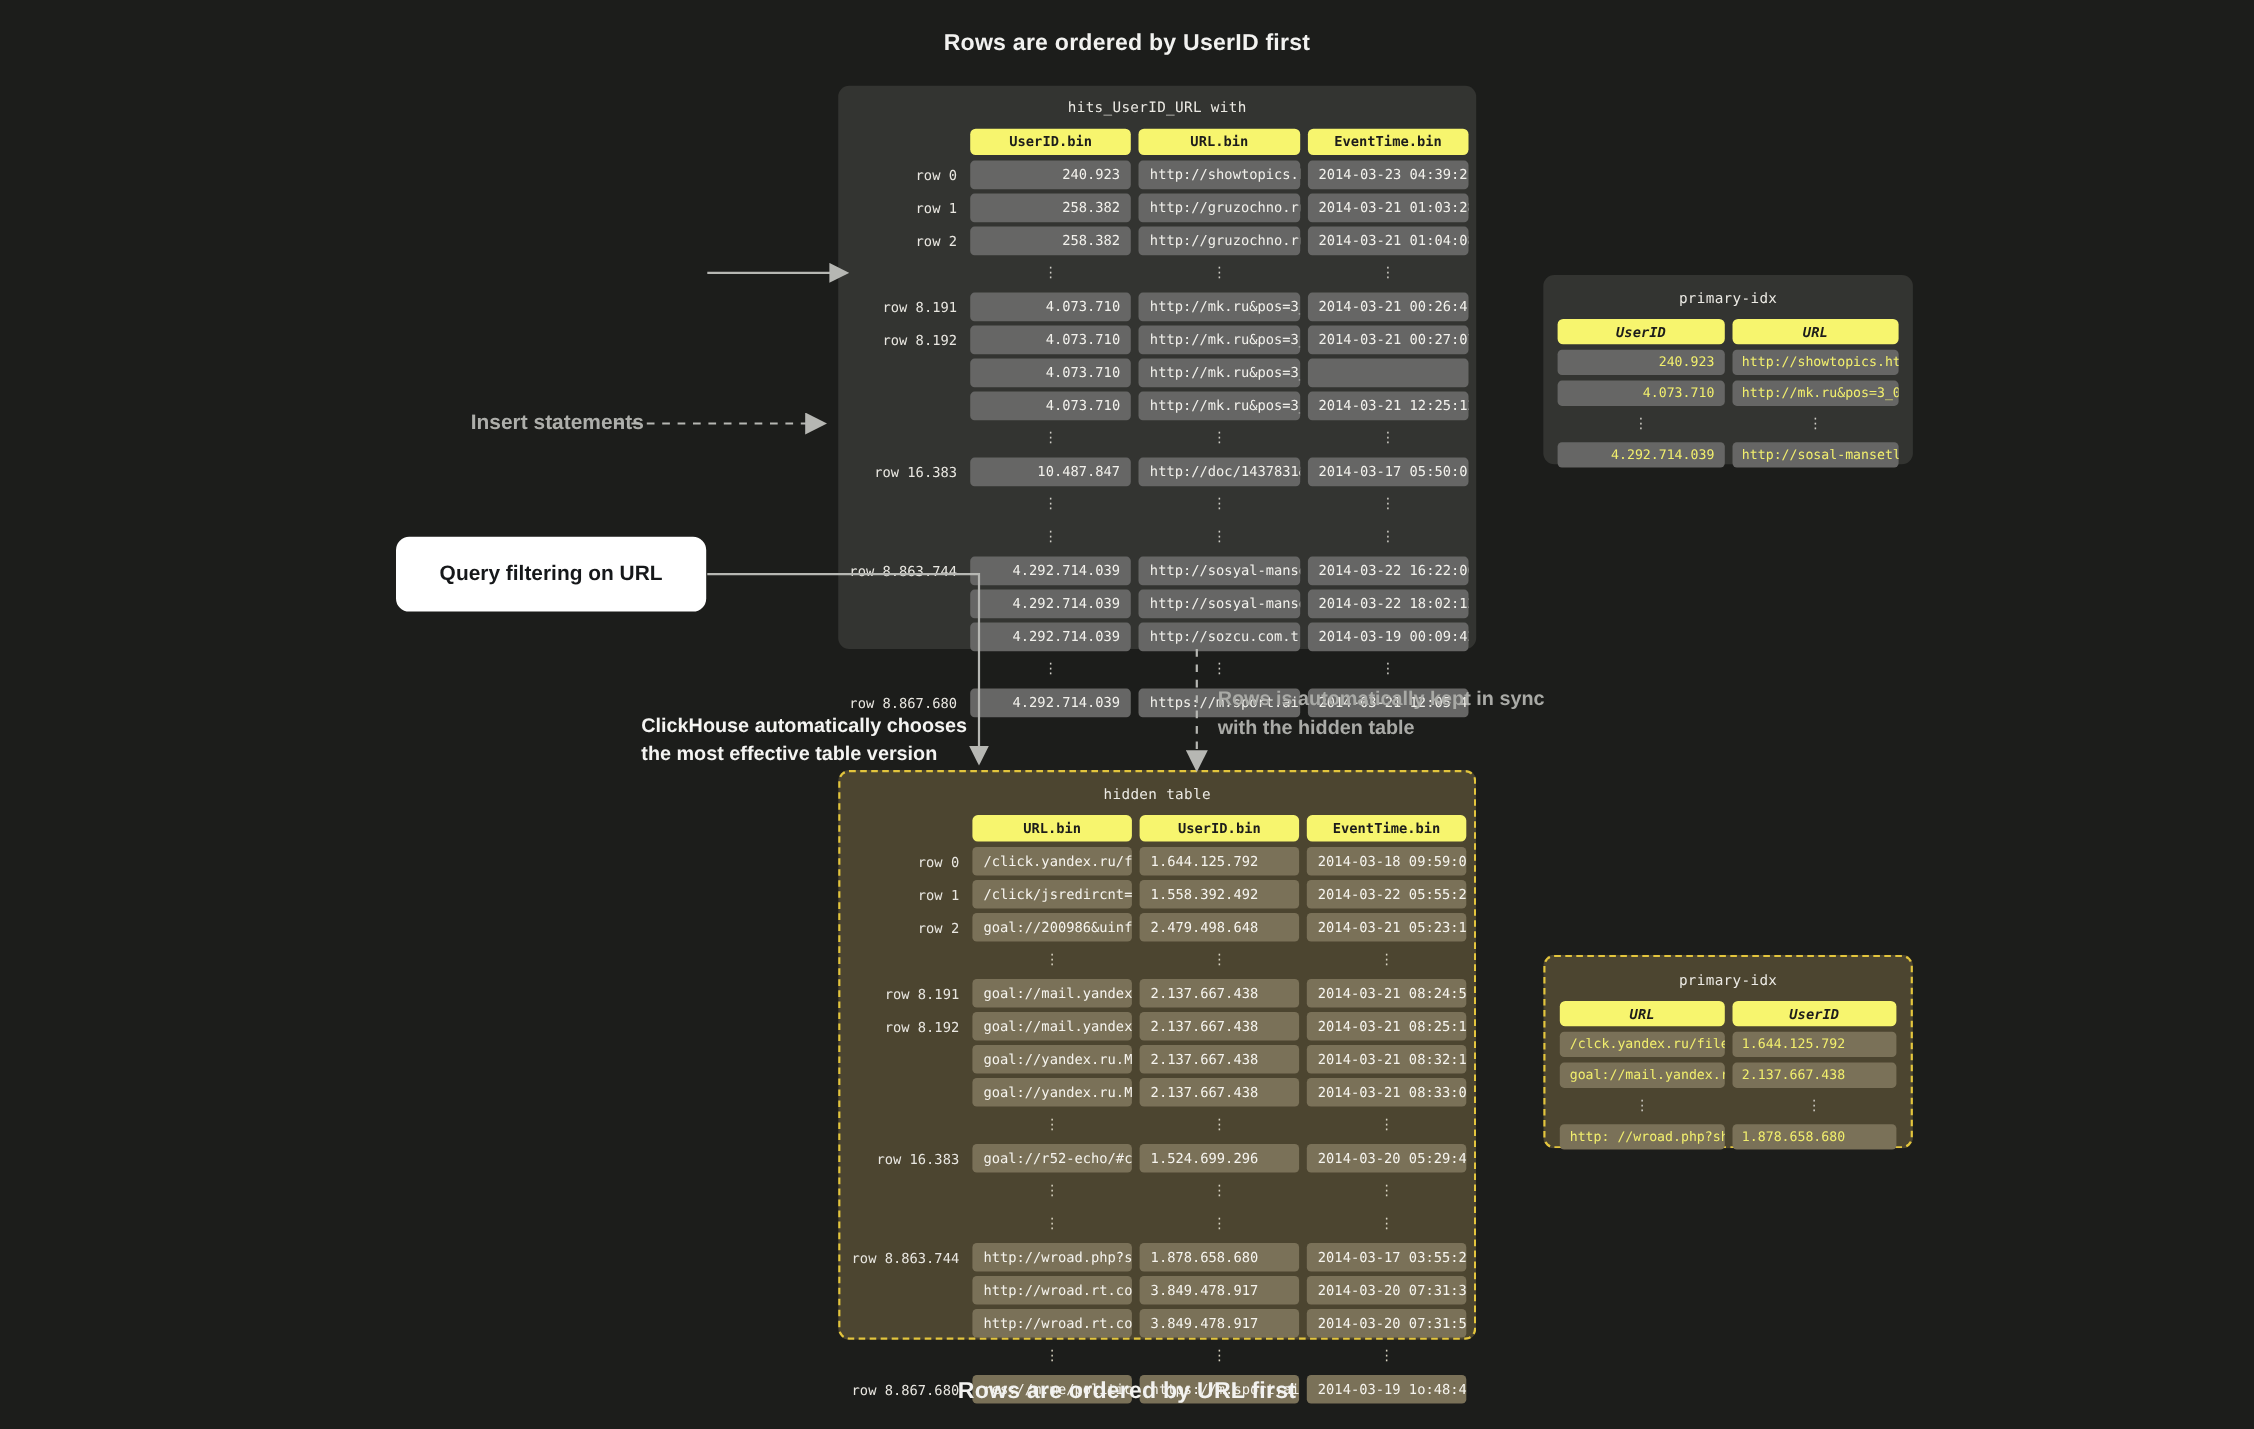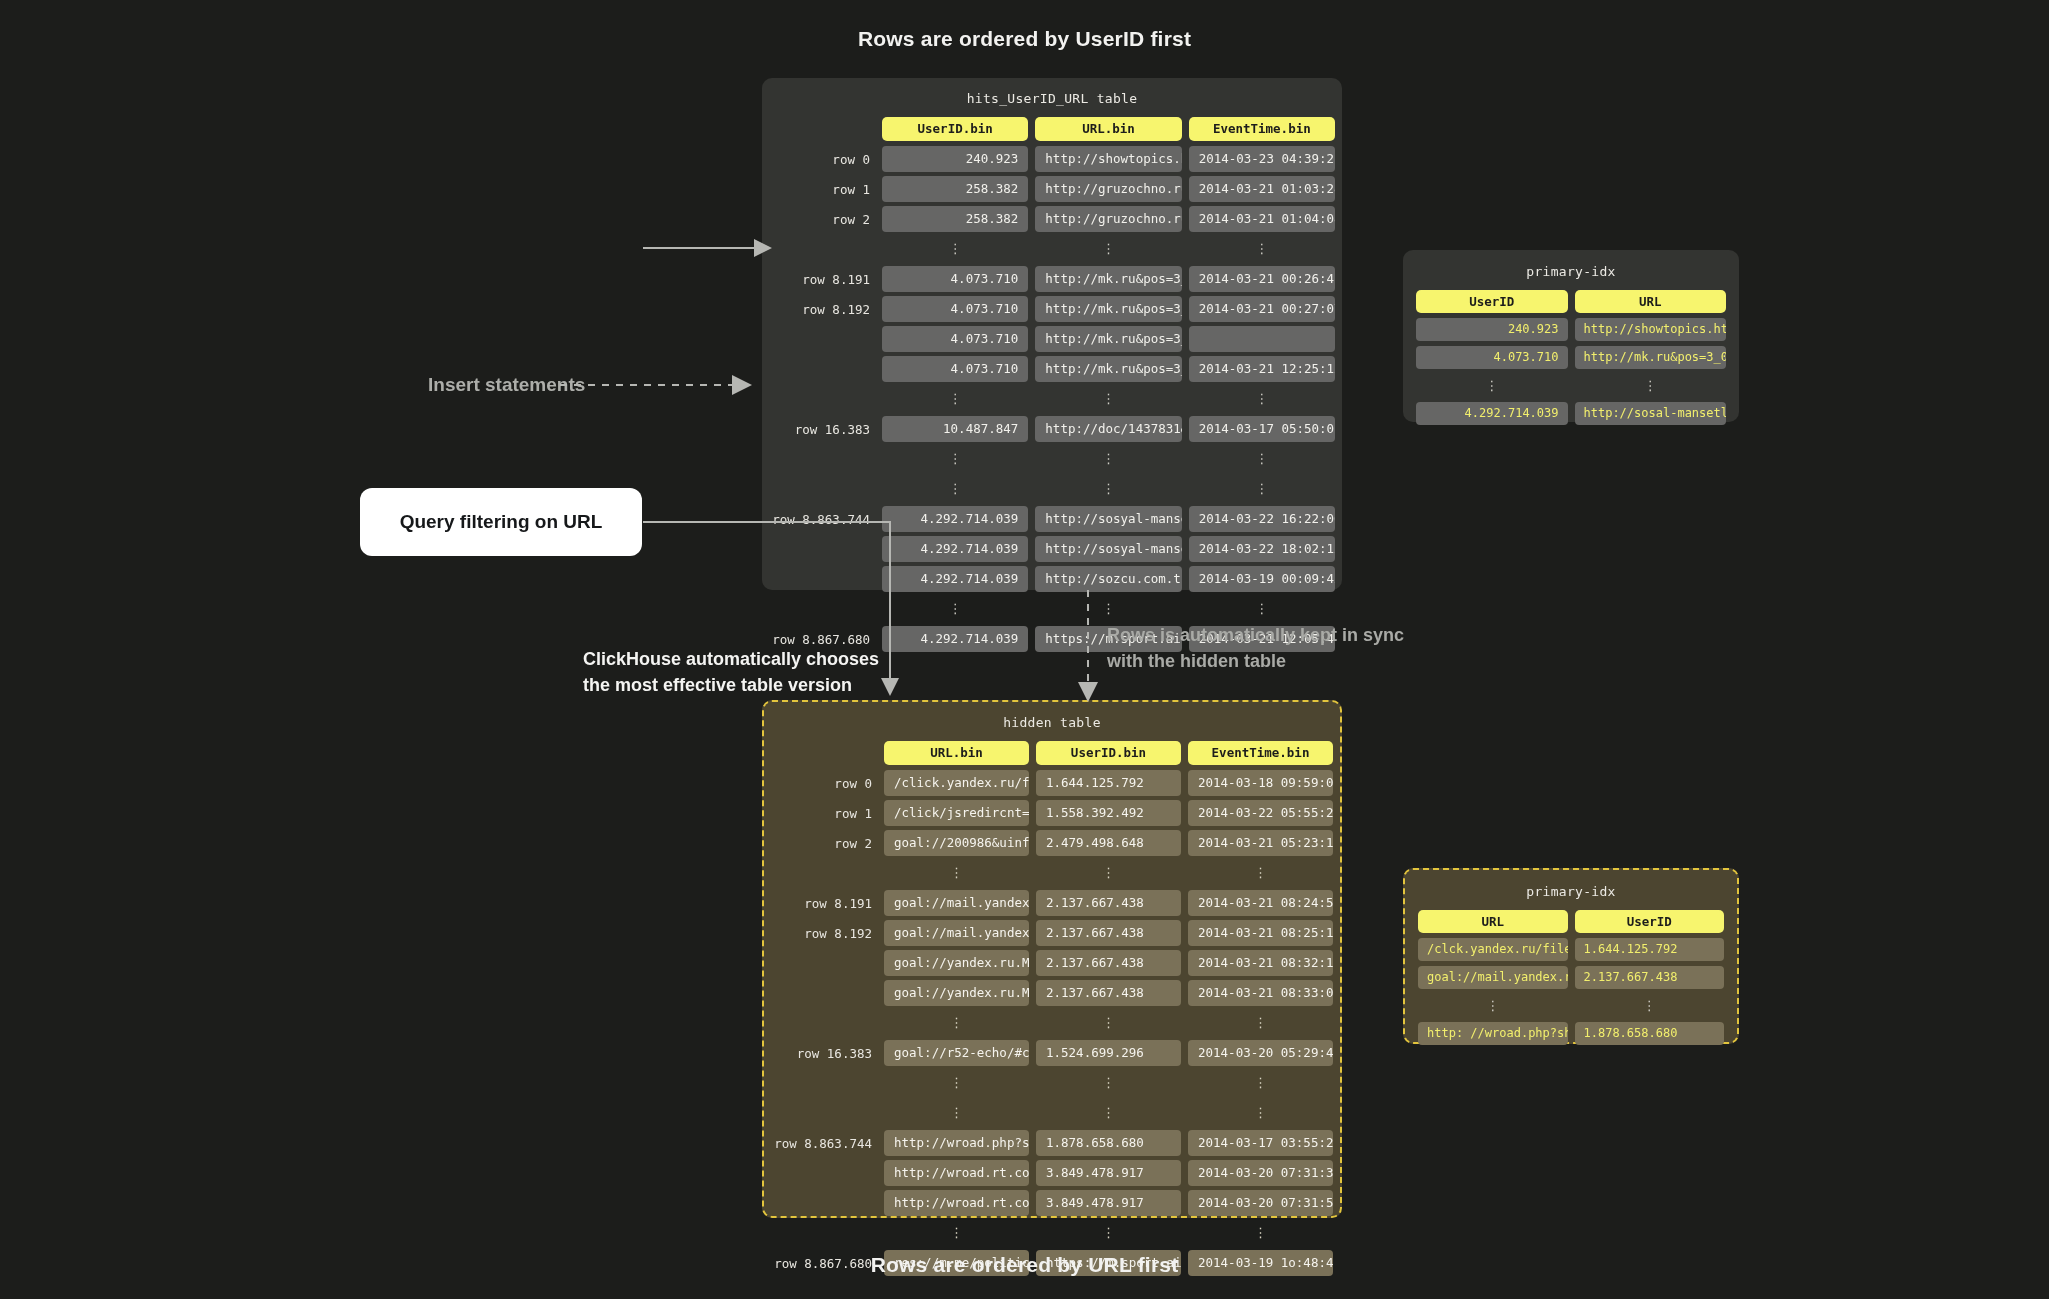--- a/index.html
+++ b/index.html
@@ -104,21 +104,21 @@
     color: #f2ef6d;
   }
   .idx-top .icell { background: #666665; }
   .idx-bot .icell { background: #7a7158; }
   .idx .ihead {
     height: 23px; line-height: 23px;
     border-radius: 5px; margin-right: 7px;
     background: #f7f56e; color: #1d1d1b;
     text-align: center;
     font-family: "DejaVu Sans Mono", monospace;
-    font-size: 12.5px; font-weight: bold;
+    font-size: 12.5px; font-weight: bold; font-style: italic;
   }
 
   
   .callout {
     position: absolute;
     background: #ffffff;
     color: #16181a;
     border-radius: 12px;
     display: flex; align-items: center; justify-content: center;
     font-size: 19px; font-weight: bold;
@@ -143,21 +143,21 @@
   svg.conn { position: absolute; left: 0; top: 0; width: 2049px; height: 1299px; pointer-events: none; }
 </style>
 </head>
 <body>
 
 <div id="stage">
 
   <div class="caption" style="left:0;right:0;top:27px;text-align:center;">Rows are ordered by UserID first</div>
 
   <div class="panel panel-top" id="top-panel" style="left:762px;top:78px;width:580px;height:512px;">
-    <div class="panel-title" style="margin-top:13px;">hits_UserID_URL table</div>
+    <div class="panel-title" style="margin-top:13px;">hits_UserID_URL with</div>
     <div class="grid" id="top-grid" style="top:38px;">
         <div class="trow">
           <div class="rowlabel"></div>
           <div class="hcell" style="width: 148px;">UserID.bin</div>
           <div class="hcell" style="width: 148px;">URL.bin</div>
           <div class="hcell" style="width: 148px;">EventTime.bin</div>
         </div>
         <div class="trow">
           <div class="rowlabel">row 0</div>
           <div class="cell r" style="width: 148px;">240.923</div>

